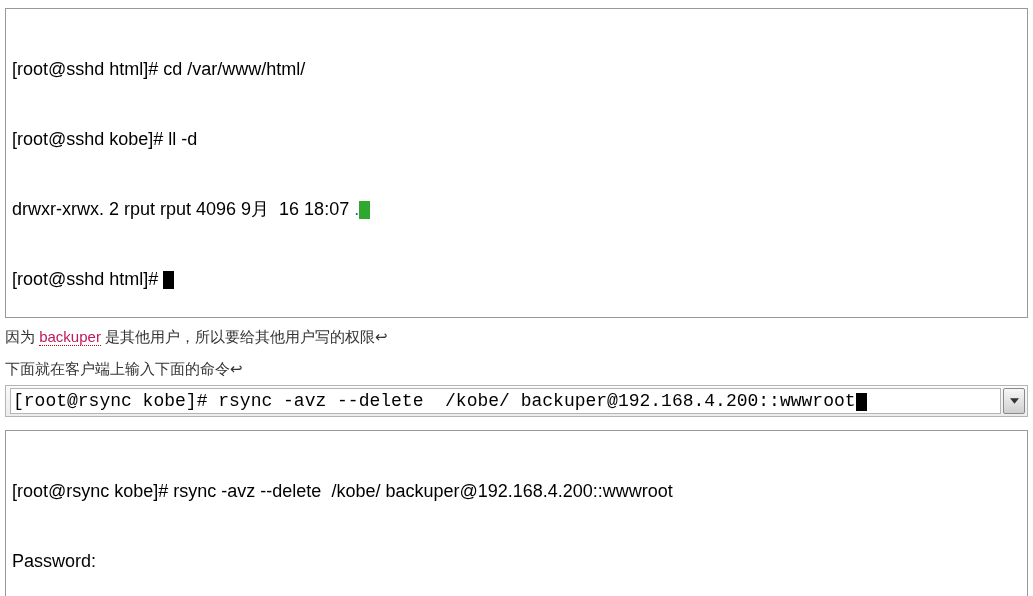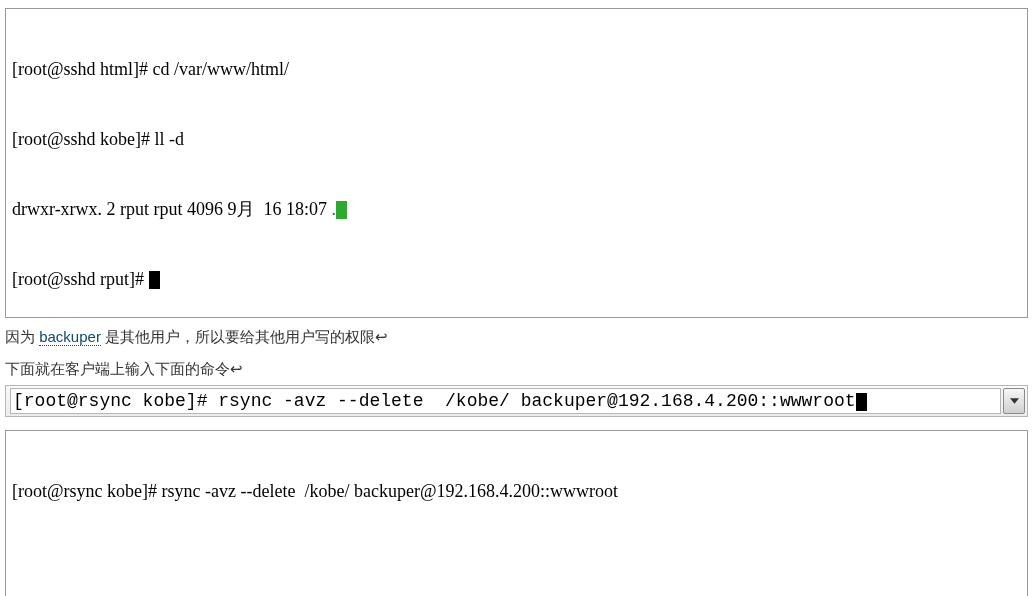--- a/index.html
+++ b/index.html
@@ -5,40 +5,40 @@
     body {
       margin: 0;
       padding: 5px;
       font-family: sans-serif;
       font-size: 15px;
       background: #fff;
       color: #000;
     }
     .term {
       border: 1px solid #999;
-      font-family: Liberation Serif, serif;
+      font-family: Liberation Sans, sans-serif;
       font-size: 18px;
       line-height: 1.3;
       padding: 2px 6px;
       margin: 3px 0;
       white-space: pre;
       position: relative;
       background: #fff;
     }
     .term-inner {
       white-space: pre;
     }
     .prose {
       font-size: 15px;
       color: #333;
       padding: 4px 0 4px 0;
       line-height: 1.6;
     }
     .redword {
-      color: #0c4a6e;
+      color: #be185d;
       border-bottom: 1px dotted #d00;
     }
     .cursor-green {
       display: inline-block;
       width: 11px;
       height: 18px;
       background: #2fa82f;
       vertical-align: text-bottom;
     }
     .cursor-black {
@@ -83,21 +83,21 @@
       color: #2a5bb8;
     }
   </style>
 </head>
 <body>
 
 <div class="term">
   <div class="term-inner">[root@sshd html]# cd /var/www/html/</div>
   <div class="term-inner">[root@sshd kobe]# ll -d</div>
   <div class="term-inner"><span>drwxr-xrwx. 2 rput rput 4096 9月  16 18:07 </span><span class="dot">.</span><span class="cursor-green"></span></div>
-  <div class="term-inner"><span>[root@sshd rput]# </span><span class="cursor-black"></span></div>
+  <div class="term-inner"><span>[root@sshd html]# </span><span class="cursor-black"></span></div>
 </div>
 
 <div class="prose">
   <span>因为 </span><span class="redword">backuper</span><span> 是其他用户，所以要给其他用户写的权限</span><span>↩</span>
 </div>
 
 <div class="prose">
   <span>下面就在客户端上输入下面的命令</span><span>↩</span>
 </div>
 
@@ -107,20 +107,21 @@
     <svg viewBox="0 0 10 6">
         <path d="M0 0 L10 0 L5 6 Z" fill="#333"></path>
       </svg>
   </div>
 </div>
 
 <div style="height:10px"></div>
 
 <div class="term">
   <div class="term-inner">[root@rsync kobe]# rsync -avz --delete  /kobe/ backuper@192.168.4.200::wwwroot</div>
+  <div class="term-inner">Password: </div>
   
   
   
   
   
   <div class="term-inner"></div>
   
   
   
   

